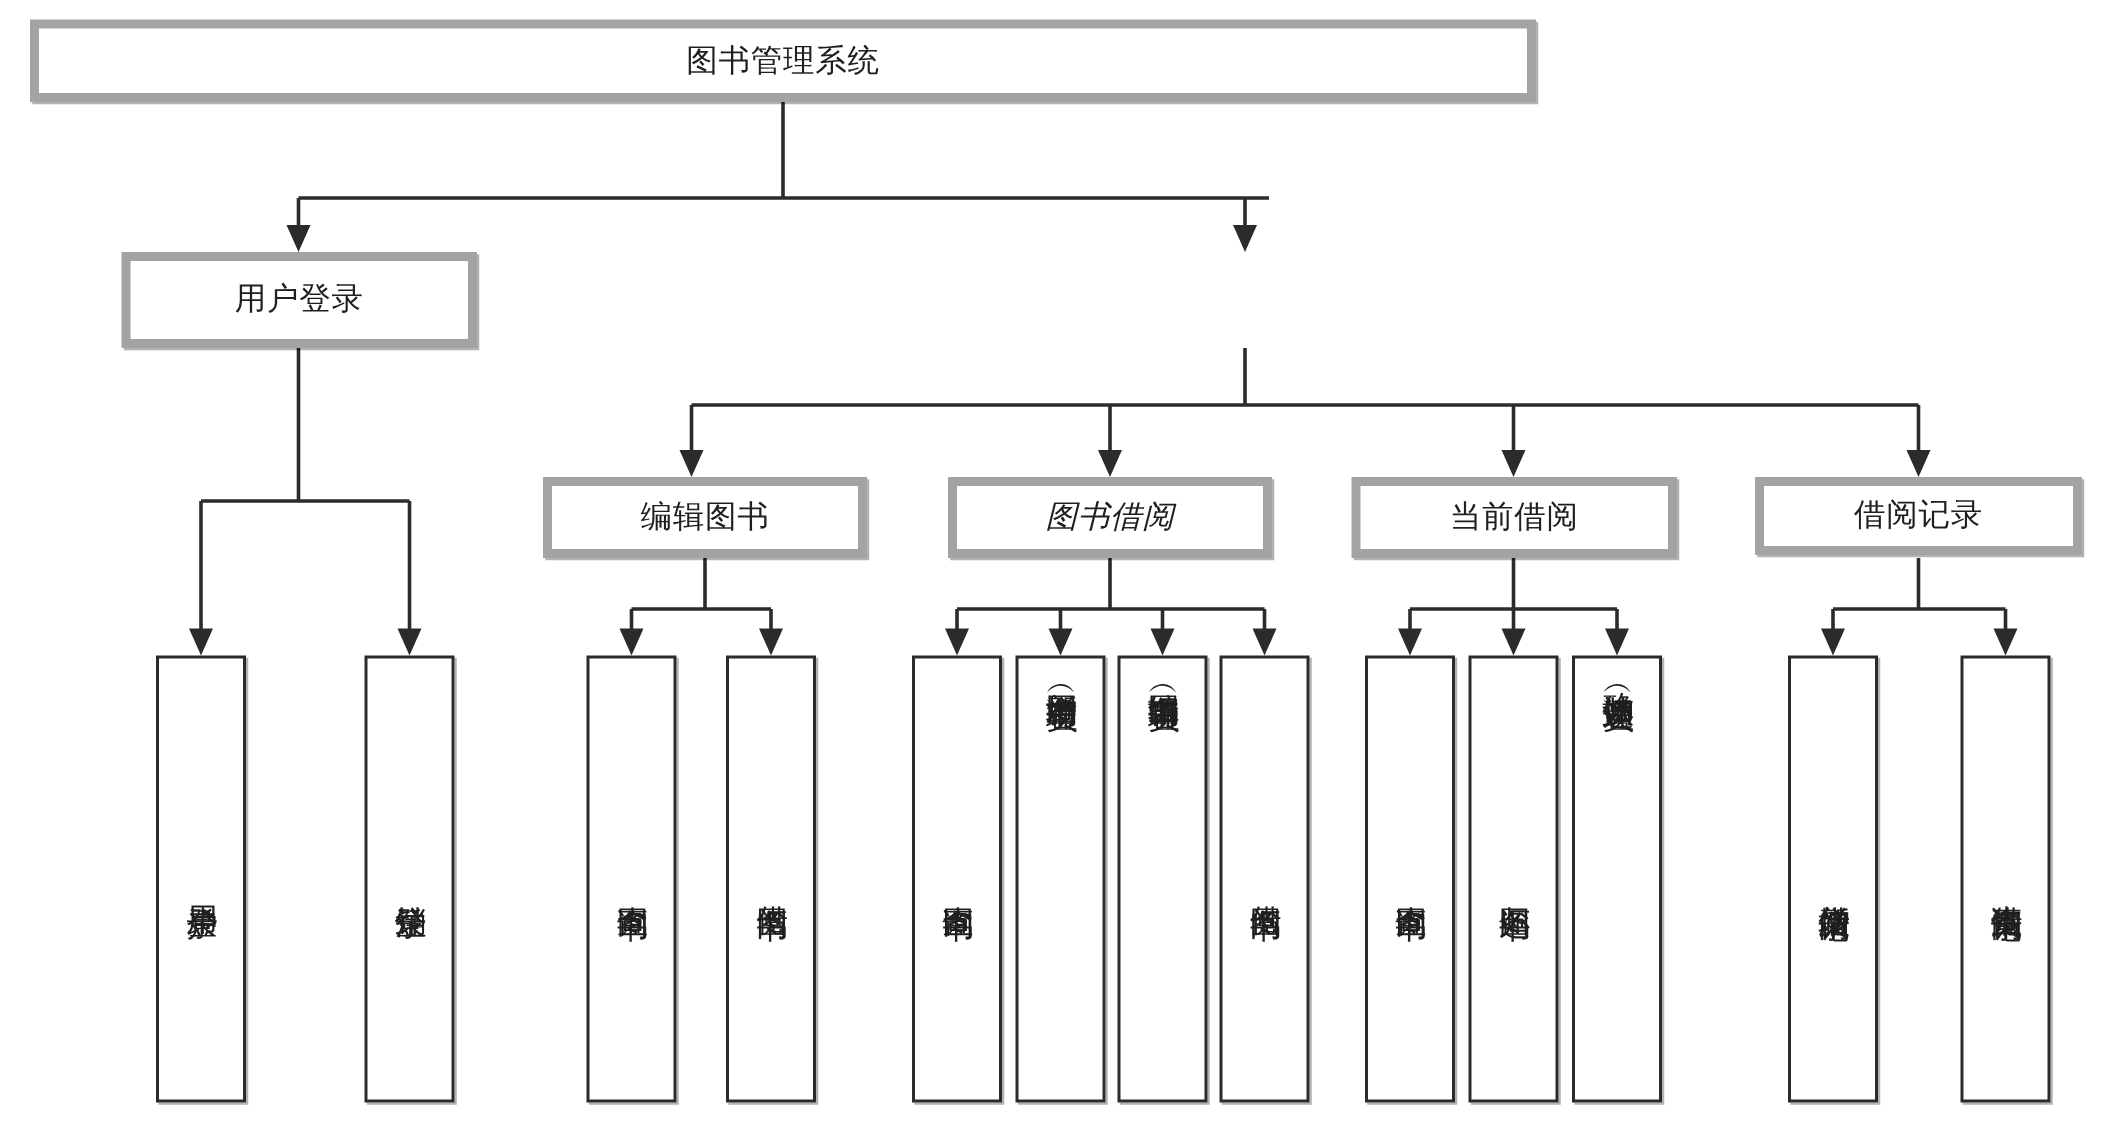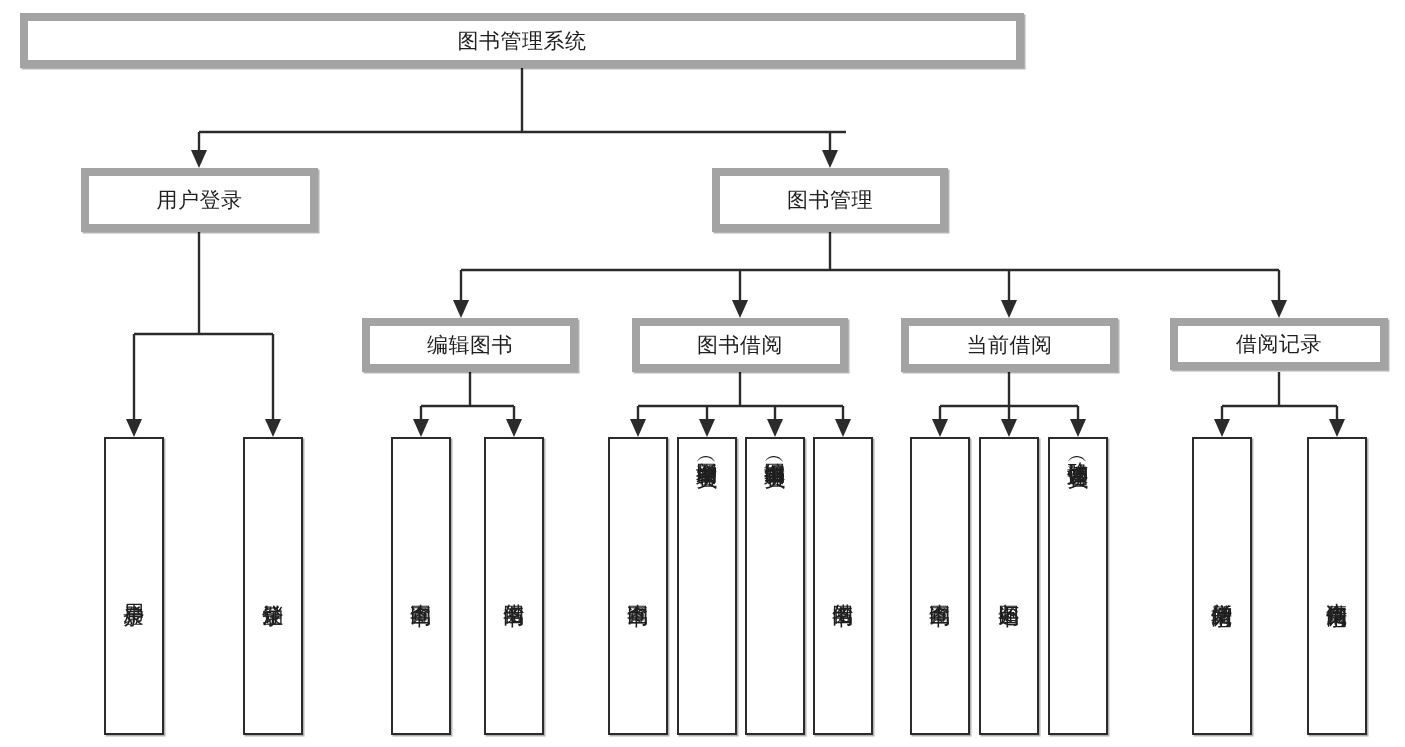--- a/index.html
+++ b/index.html
@@ -17,21 +17,21 @@
   #canvas {
     position: absolute;
     top: 0;
     left: 0;
     width: 1405px;
     height: 747px;
   }
   .node-box {
     position: absolute;
     box-sizing: border-box;
-    border: 8px solid #a3a3a3;
+    border: 6px solid #a3a3a3;
     background: #ffffff;
     box-shadow: 1.5px 1.5px 0 rgba(0,0,0,0.30);
     display: flex;
     align-items: center;
     justify-content: center;
     color: #1a1a1a;
   }
   .node-label {
     font-size: 21px;
     line-height: 1.1;
@@ -156,28 +156,25 @@
     <polygon points="1329,419 1345,419 1337,437"></polygon>
   </svg>
 
   <div class="node-box" style="left:20px; top:13px; width:1004px; height:55px;">
     <span class="node-label">图书管理系统</span>
   </div>
 
   <div class="node-box" style="left:81px; top:168px; width:237px; height:64px;">
     <span class="node-label">用户登录</span>
   </div>
-  <div class="node-box" style="left:712px; top:168px; width:236px; height:64px;">
-    <span class="node-label">图书管理</span>
-  </div>
 
   <div class="node-box" style="left:362px; top:318px; width:216px; height:54px;">
     <span class="node-label">编辑图书</span>
   </div>
-  <div class="node-box" style="left:632px; top:318px; width:216px; height:54px;">
+  <div class="node-box" style="left:632px; top:318px; width:216px; height:54px;font-style:italic;">
     <span class="node-label">图书借阅</span>
   </div>
   <div class="node-box" style="left:901px; top:318px; width:217px; height:54px;text-align:center;">
     <span class="node-label">当前借阅</span>
   </div>
   <div class="node-box" style="left:1170px; top:318px; width:218px; height:52px;">
     <span class="node-label">借阅记录</span>
   </div>
 
   <div class="leaf-box centered" style="left:104px; top:437px; width:60px; height:298px;">

